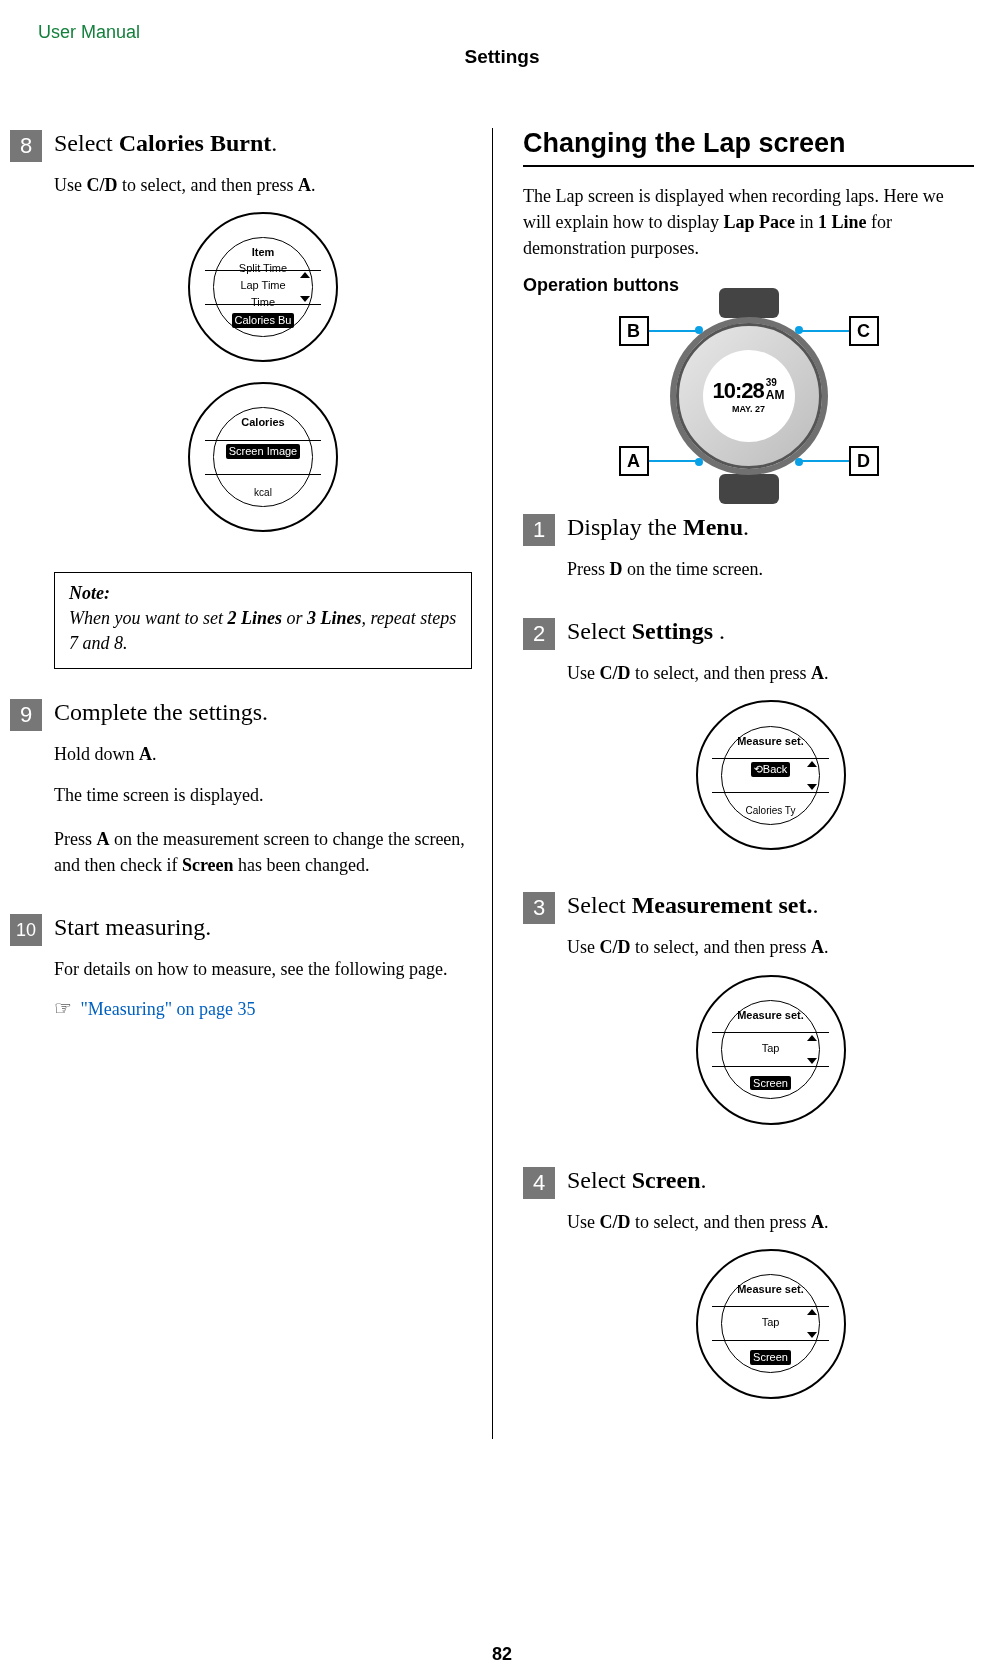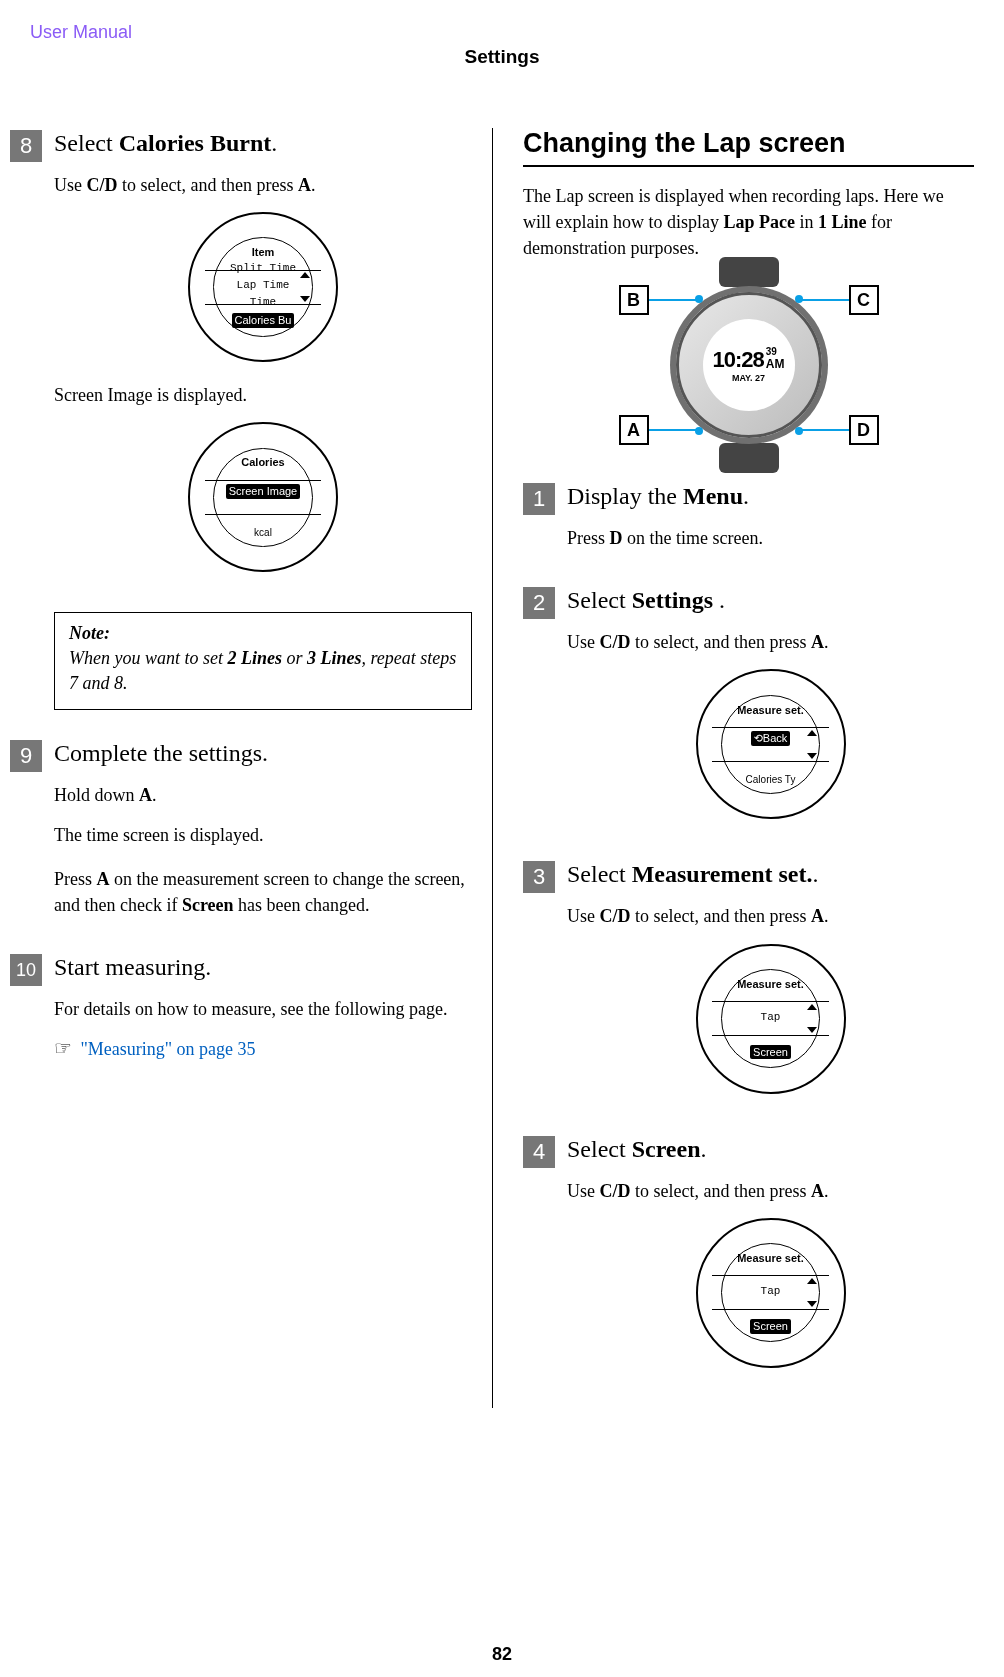--- a/index.html
+++ b/index.html
@@ -16,25 +16,25 @@
     position: relative;
     box-sizing: border-box;
     padding: 18px 0 40px 0;
   }
   .header-bar {
     position: relative;
     height: 40px;
   }
   .header-left {
     position: absolute;
-    left: 30px;
+    left: 38px;
     top: 4px;
     font-size: 18px;
     font-family: Arial, Helvetica, sans-serif;
-    color: #8b5cf6;
+    color: #15803d;
   }
   .header-center {
     position: absolute;
     left: 50%;
     transform: translateX(-50%);
     top: 28px;
     font-size: 19px;
     font-weight: bold;
     font-family: Arial, Helvetica, sans-serif;
   }
@@ -173,21 +173,20 @@
     font-family: Arial, Helvetica, sans-serif;
   }
   .ws-title {
     font-size: 11px;
     font-weight: bold;
     margin-bottom: 1px;
   }
   .ws-line {
     font-size: 11px;
     line-height: 1.25;
-    font-family: Liberation Mono, monospace;
   }
   .ws-hl {
     background: #000;
     color: #fff;
     padding: 0 3px;
     border-radius: 2px;
     font-size: 11px;
     line-height: 1.35;
   }
   .ws-sub {
@@ -319,21 +318,20 @@
               <div class="watch-screen">
                 <div class="ws-title">Item</div>
                 <div class="ws-line">Split Time</div>
                 <div class="ws-line">Lap Time</div>
                 <div class="ws-line">Time</div>
                 <div class="ws-hl">Calories Bu</div>
               </div>
             </div>
           </div>
 
-          <p class="step-text">Screen Image is displayed.</p>
 
           <div class="watch-wrap">
             <div class="watch-circle">
               <div class="watch-ring"></div>
               <div class="watch-band"></div>
               <div class="watch-screen">
                 <div class="ws-title">Calories</div>
                 <div style="height:4px"></div>
                 <div class="ws-hl">Screen Image</div>
                 <div style="height:4px"></div>
@@ -381,20 +379,21 @@
 
     <div class="col col-right">
 
       <h2 class="section-heading">Changing the Lap screen</h2>
       <hr class="section-rule">
 
       <p class="para">
         <span>The Lap screen is displayed when recording laps. Here we will explain how to display </span><b>Lap Pace</b><span> in </span><b>1 Line</b><span> for demonstration purposes.</span>
       </p>
 
+      <div class="sub-heading">Operation buttons</div>
 
       <div class="op-diagram">
         <div class="op-box">
           <div class="op-strap top"></div>
           <div class="op-strap bottom"></div>
           <div class="op-watch-body">
             <div class="op-watchface">
               <div style="display:flex;align-items:flex-end;">
                 <span class="op-time-main">10:28</span>
                 <span style="display:flex;flex-direction:column;margin-left:2px;">

